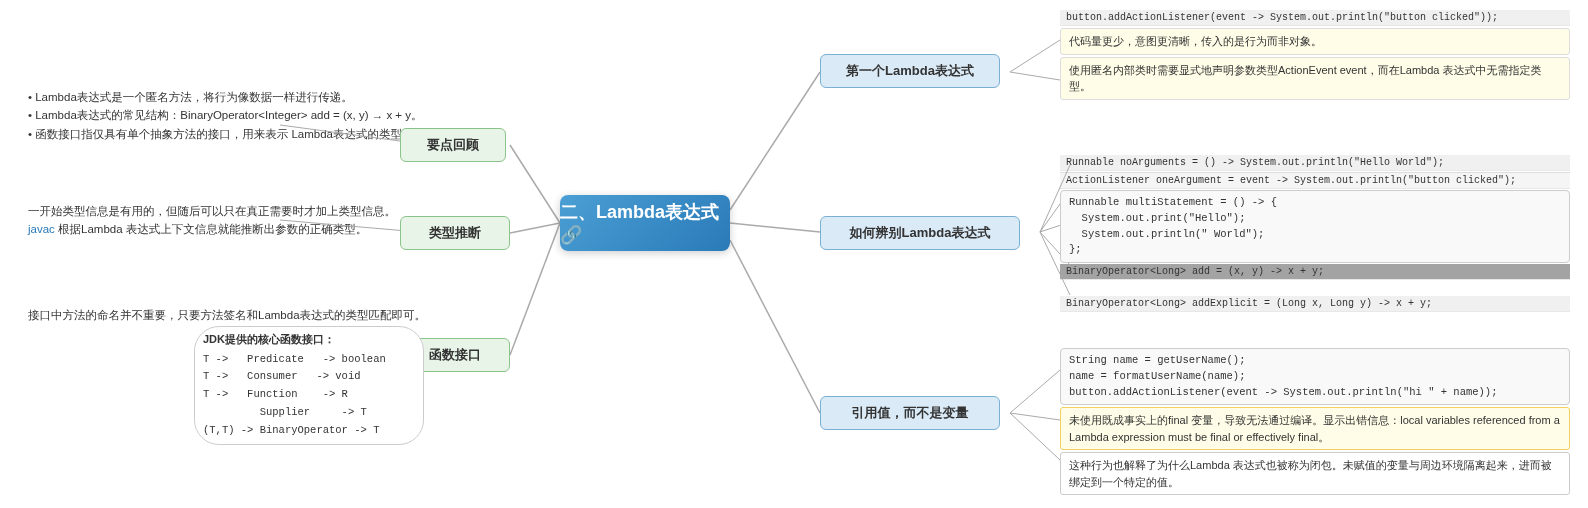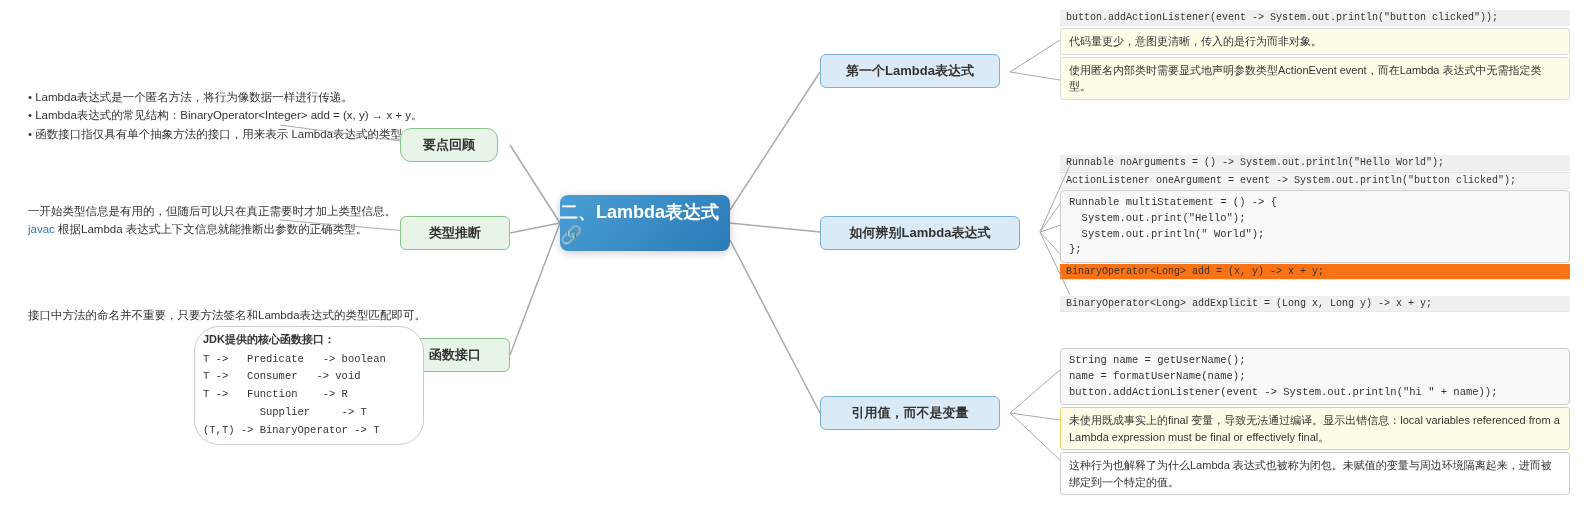--- a/index.html
+++ b/index.html
@@ -139,21 +139,21 @@
 
     <line x1="1010" y1="413" x2="1060" y2="370" stroke="#aaa" stroke-width="1" fill="none"></line>
     <line x1="1010" y1="413" x2="1060" y2="420" stroke="#aaa" stroke-width="1" fill="none"></line>
     <line x1="1010" y1="413" x2="1060" y2="460" stroke="#aaa" stroke-width="1" fill="none"></line>
   </svg>
 
   <div class="center-node">
     <span>二、Lambda表达式 🔗</span>
   </div>
 
-  <div class="branch-node" style="left:400px; top:128px; width:98px; height:34px;border-radius:11px;">
+  <div class="branch-node" style="left:400px; top:128px; width:106px; height:34px;">
     <span>要点回顾</span>
   </div>
   <div class="branch-node" style="left:400px; top:216px; width:110px; height:34px;">
     <span>类型推断</span>
   </div>
   <div class="branch-node" style="left:400px; top:338px; width:110px; height:34px;">
     <span>函数接口</span>
   </div>
 
   <div class="branch-node blue" style="left:820px; top:54px; width:180px; height:34px;">
@@ -200,21 +200,21 @@
 
   <div style="position:absolute; left:1060px; top:155px; width:510px;">
     <div class="code-line" style="position:relative; width:100%; background:#f0f0f0; margin-bottom:1px;">Runnable noArguments = () -&gt; System.out.println("Hello World");</div>
     <div class="code-line" style="position:relative; width:100%; background:#f5f5f5; margin-bottom:1px; border-top:1px solid #ddd;">ActionListener oneArgument = event -&gt; System.out.println("button clicked");</div>
     <div class="text-box code" style="position:relative; margin-top:1px; background:#f9f9f9; border-color:#ccc; width:100%;">
       Runnable multiStatement = () -&gt; {<br>
       &nbsp;&nbsp;System.out.print("Hello");<br>
       &nbsp;&nbsp;System.out.println(" World");<br>
       };
     </div>
-    <div class="code-line" style="position:relative; width:100%; background:#f97316; margin-top:1px;">BinaryOperator&lt;Long&gt; add = (x, y) -&gt; x + y;</div>
+    <div class="code-line" style="position:relative; width:100%; background:#a3a3a3; margin-top:1px;">BinaryOperator&lt;Long&gt; add = (x, y) -&gt; x + y;</div>
     <div class="code-line" style="position:relative; width:100%; background:#f0f0f0; margin-top:16px;">BinaryOperator&lt;Long&gt; addExplicit = (Long x, Long y) -&gt; x + y;</div>
   </div>
 
   <div style="position:absolute; left:1060px; top:348px; width:510px;">
     <div class="text-box code" style="position:relative; width:100%; background:#f9f9f9; border-color:#ccc;">
       String name = getUserName();<br>
       name = formatUserName(name);<br>
       button.addActionListener(event -&gt; System.out.println("hi " + name));
     </div>
     <div class="text-box highlight" style="position:relative; margin-top:2px; width:100%; border-radius:3px;">未使用既成事实上的final 变量，导致无法通过编译。显示出错信息：local variables referenced from a Lambda expression must be final or effectively final。</div>

